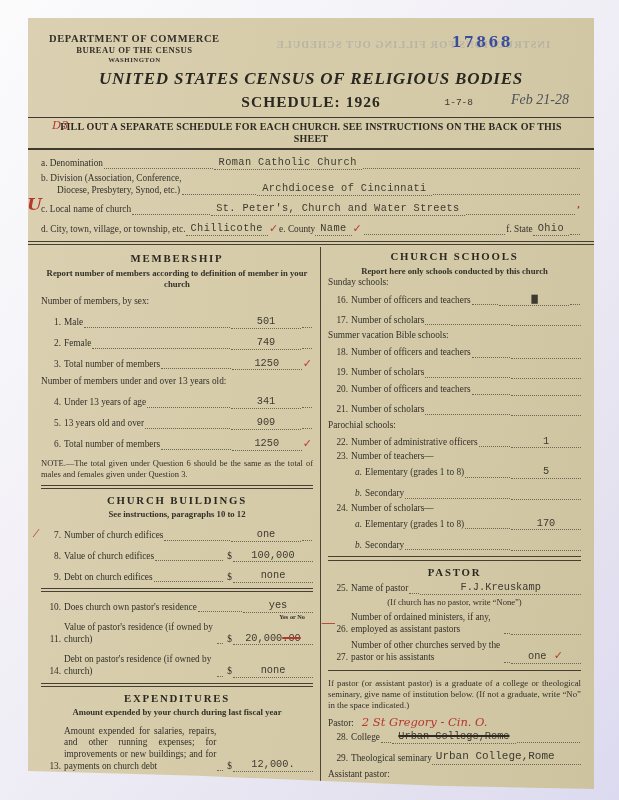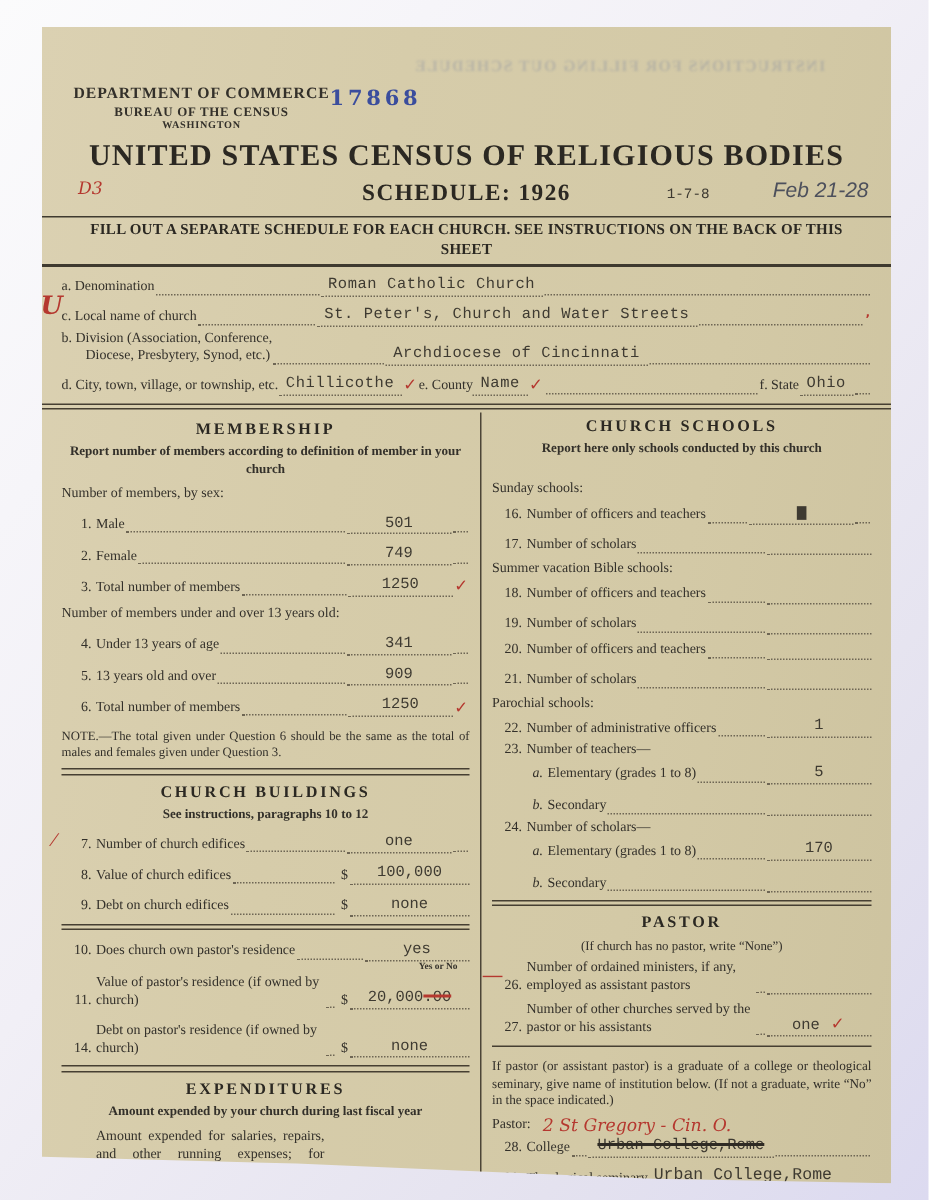--- a/index.html
+++ b/index.html
@@ -13,33 +13,33 @@
     background: linear-gradient(100deg, #dbd1b2 0%, #d6ccaa 35%, #d3c9a6 70%, #cdc39f 100%);
     box-shadow: 2px 5px 14px rgba(70,70,100,.30);
     clip-path: polygon(0 0, 100% 0, 100% 99.6%, 72% 99.2%, 30% 97.9%, 0 97.3%);
     padding:0 13px; box-sizing:border-box; font-size:9.3px; line-height:1.25;
   }
   .ghost {
     position:absolute; top:20px; left:220px; width:330px; text-align:center;
     transform:scaleX(-1); color:rgba(80,100,155,.22); filter:blur(.7px);
     font-weight:bold; font-size:10.5px; letter-spacing:1px; pointer-events:none;
   }
-  .hdr { display:flex; padding-top:38px; }
+  .hdr { display:flex; justify-content:space-between; padding-top:14px; }
   .dept { text-align:center; margin-left:8px; }
   .dept .l1 { font-weight:bold; font-size:10.5px; letter-spacing:.6px; }
   .dept .l2 { font-weight:bold; font-size:8.6px; letter-spacing:.5px; }
   .dept .l3 { font-weight:bold; font-size:6.8px; letter-spacing:.5px; }
   .stamp { font-weight:bold; font-size:14px; letter-spacing:2.5px; color:#3a4d9d; margin-right:68px; margin-top:2px;
            font-family:"DejaVu Serif", serif; }
-  .title { text-align:center; font-weight:bold; font-size:20px; letter-spacing:.8px; margin-top:4px; color:#2b2822; }
+  .title { text-align:center; font-weight:bold; font-size:17px; letter-spacing:.8px; margin-top:4px; color:#2b2822;font-style:italic; }
   .schedrow { position:relative; text-align:center; margin-top:2px; height:22px; }
   .sched { font-weight:bold; font-size:15.5px; letter-spacing:1px; color:#2b2822; }
   .code { position:absolute; right:108px; top:5px; font-family:"Liberation Mono",monospace; font-size:9.5px; color:#3c3830; }
-  .hwdate { position:absolute; right:2px; top:-1px; font-size:14px; font-style:italic; color:#4d505c;
-            font-family:Liberation Sans, sans-serif; }
+  .hwdate { position:absolute; right:12px; top:-1px; font-size:14px; font-style:italic; color:#4d505c;
+            font-family:Liberation Serif, serif; }
   .d3 { position:absolute; left:24px; top:100px; font-size:16px; font-style:italic; font-weight:normal; color:#b5382f;
         font-family:"DejaVu Serif", serif;text-align:center; }
   .margin-u { position:absolute; left:-1px; top:176px; font-size:17px; font-style:italic; font-weight:bold; color:#b5382f;
         font-family:"DejaVu Serif", serif; }
   .rule-thin  { border-top:1.3px solid #3f3a2f; margin:3px -13px 0; }
   .banner { text-align:center; font-weight:bold; font-size:10.2px; letter-spacing:.2px; margin:3px 0 2px; transform:scaleX(.98); color:#2b2822; }
   .rule-heavy { border-top:2.6px solid #3f3a2f; margin:1px -13px 0; }
   .dr { border-top:1.1px solid #463f32; border-bottom:1.1px solid #463f32; height:2.2px; margin:5px 0 2px; }
   .dr-full { border-top:1.1px solid #463f32; border-bottom:1.1px solid #463f32; height:2.2px; margin:5px -13px 2px; }
 
@@ -98,35 +98,35 @@
   <div class="rule-thin"></div>
   <div class="banner">FILL OUT A SEPARATE SCHEDULE FOR EACH CHURCH.   SEE INSTRUCTIONS ON THE BACK OF THIS SHEET</div>
   <div class="rule-heavy"></div>
 
   <div class="frow">
     <span>a. Denomination</span>
     <span class="dots"></span>
     <span class="tval">Roman Catholic Church</span>
     <span class="dots" style="flex:2"></span>
   </div>
-  <div class="frow">
-    <span>c. Local name of church</span>
-    <span class="dots"></span>
-    <span class="tval">St. Peter's, Church and Water Streets</span>
-    <span class="dots" style="flex:1.4"></span>
-    <span class="ck" style="font-size:8px">’</span>
-  </div>
   <div class="frow" style="margin-top:3px">
     <span style="max-width:200px">
       <span>b. Division (Association, Conference,</span><br>
       <span class="indent">Diocese, Presbytery, Synod, etc.)</span>
     </span>
     <span class="dots"></span>
     <span class="tval">Archdiocese of Cincinnati</span>
     <span class="dots" style="flex:2"></span>
+  </div>
+  <div class="frow">
+    <span>c. Local name of church</span>
+    <span class="dots"></span>
+    <span class="tval">St. Peter's, Church and Water Streets</span>
+    <span class="dots" style="flex:1.4"></span>
+    <span class="ck" style="font-size:8px">’</span>
   </div>
   <div class="frow">
     <span>d. City, town, village, or township, etc.</span>
     <span class="tval">Chillicothe</span>
     <span class="ck">✓</span>
     <span>e. County</span>
     <span class="tval">Name</span>
     <span class="ck">✓</span>
     <span class="dots"></span>
     <span>f. State</span>
@@ -255,21 +255,21 @@
         <span class="ql" style="text-align:justify">Amount expended for benevolences, including home and foreign missions; for denominational support; and for all other purposes.</span>
 
       </div>
 
     </div>
 
     <div class="crt">
       <div class="sh" style="margin-top:3px">CHURCH SCHOOLS</div>
       <div class="ssub">Report here only schools conducted by this church</div>
 
-      <div class="grp" style="margin-top:16px">Sunday schools:</div>
+      <div class="grp" style="margin-top:0">Sunday schools:</div>
       <div class="q" style="margin-top:4px">
         <span class="qn">16.</span>
         <span class="ql">Number of officers and teachers</span>
         <span class="dots"></span>
         <span class="ans blot">▆</span>
         <span class="dots-s"></span>
       </div>
       <div class="q">
         <span class="qn">17.</span>
         <span class="ql">Number of scholars</span>
@@ -339,20 +339,26 @@
       </div>
       <div class="q" style="margin-top:8px">
         <span class="qn" style="flex-basis:34px;font-style:italic">b.</span>
         <span class="ql">Secondary</span>
         <span class="dots"></span>
         <span class="ans"></span>
       </div>
       <div class="dr"></div>
 
       <div class="sh">PASTOR</div>
+      <div class="q" style="margin-top:2px">
+        <span class="qn">25.</span>
+        <span class="ql">Name of pastor</span>
+        <span class="dots-s"></span>
+        <span class="ans" style="flex:1">F.J.Kreuskamp</span>
+      </div>
       <div class="ssub" style="font-weight:normal;font-size:8.6px">(If church has no pastor, write “None”)</div>
       <div class="q" style="margin-top:4px">
         <span class="mark-red" style="top:2px">—</span>
         <span class="qn">26.</span>
         <span class="ql" style="max-width:180px">Number of ordained ministers, if any, employed as assistant pastors</span>
         <span class="dots"></span>
         <span class="ans"></span>
       </div>
       <div class="q" style="margin-top:5px">
         <span class="qn">27.</span>

